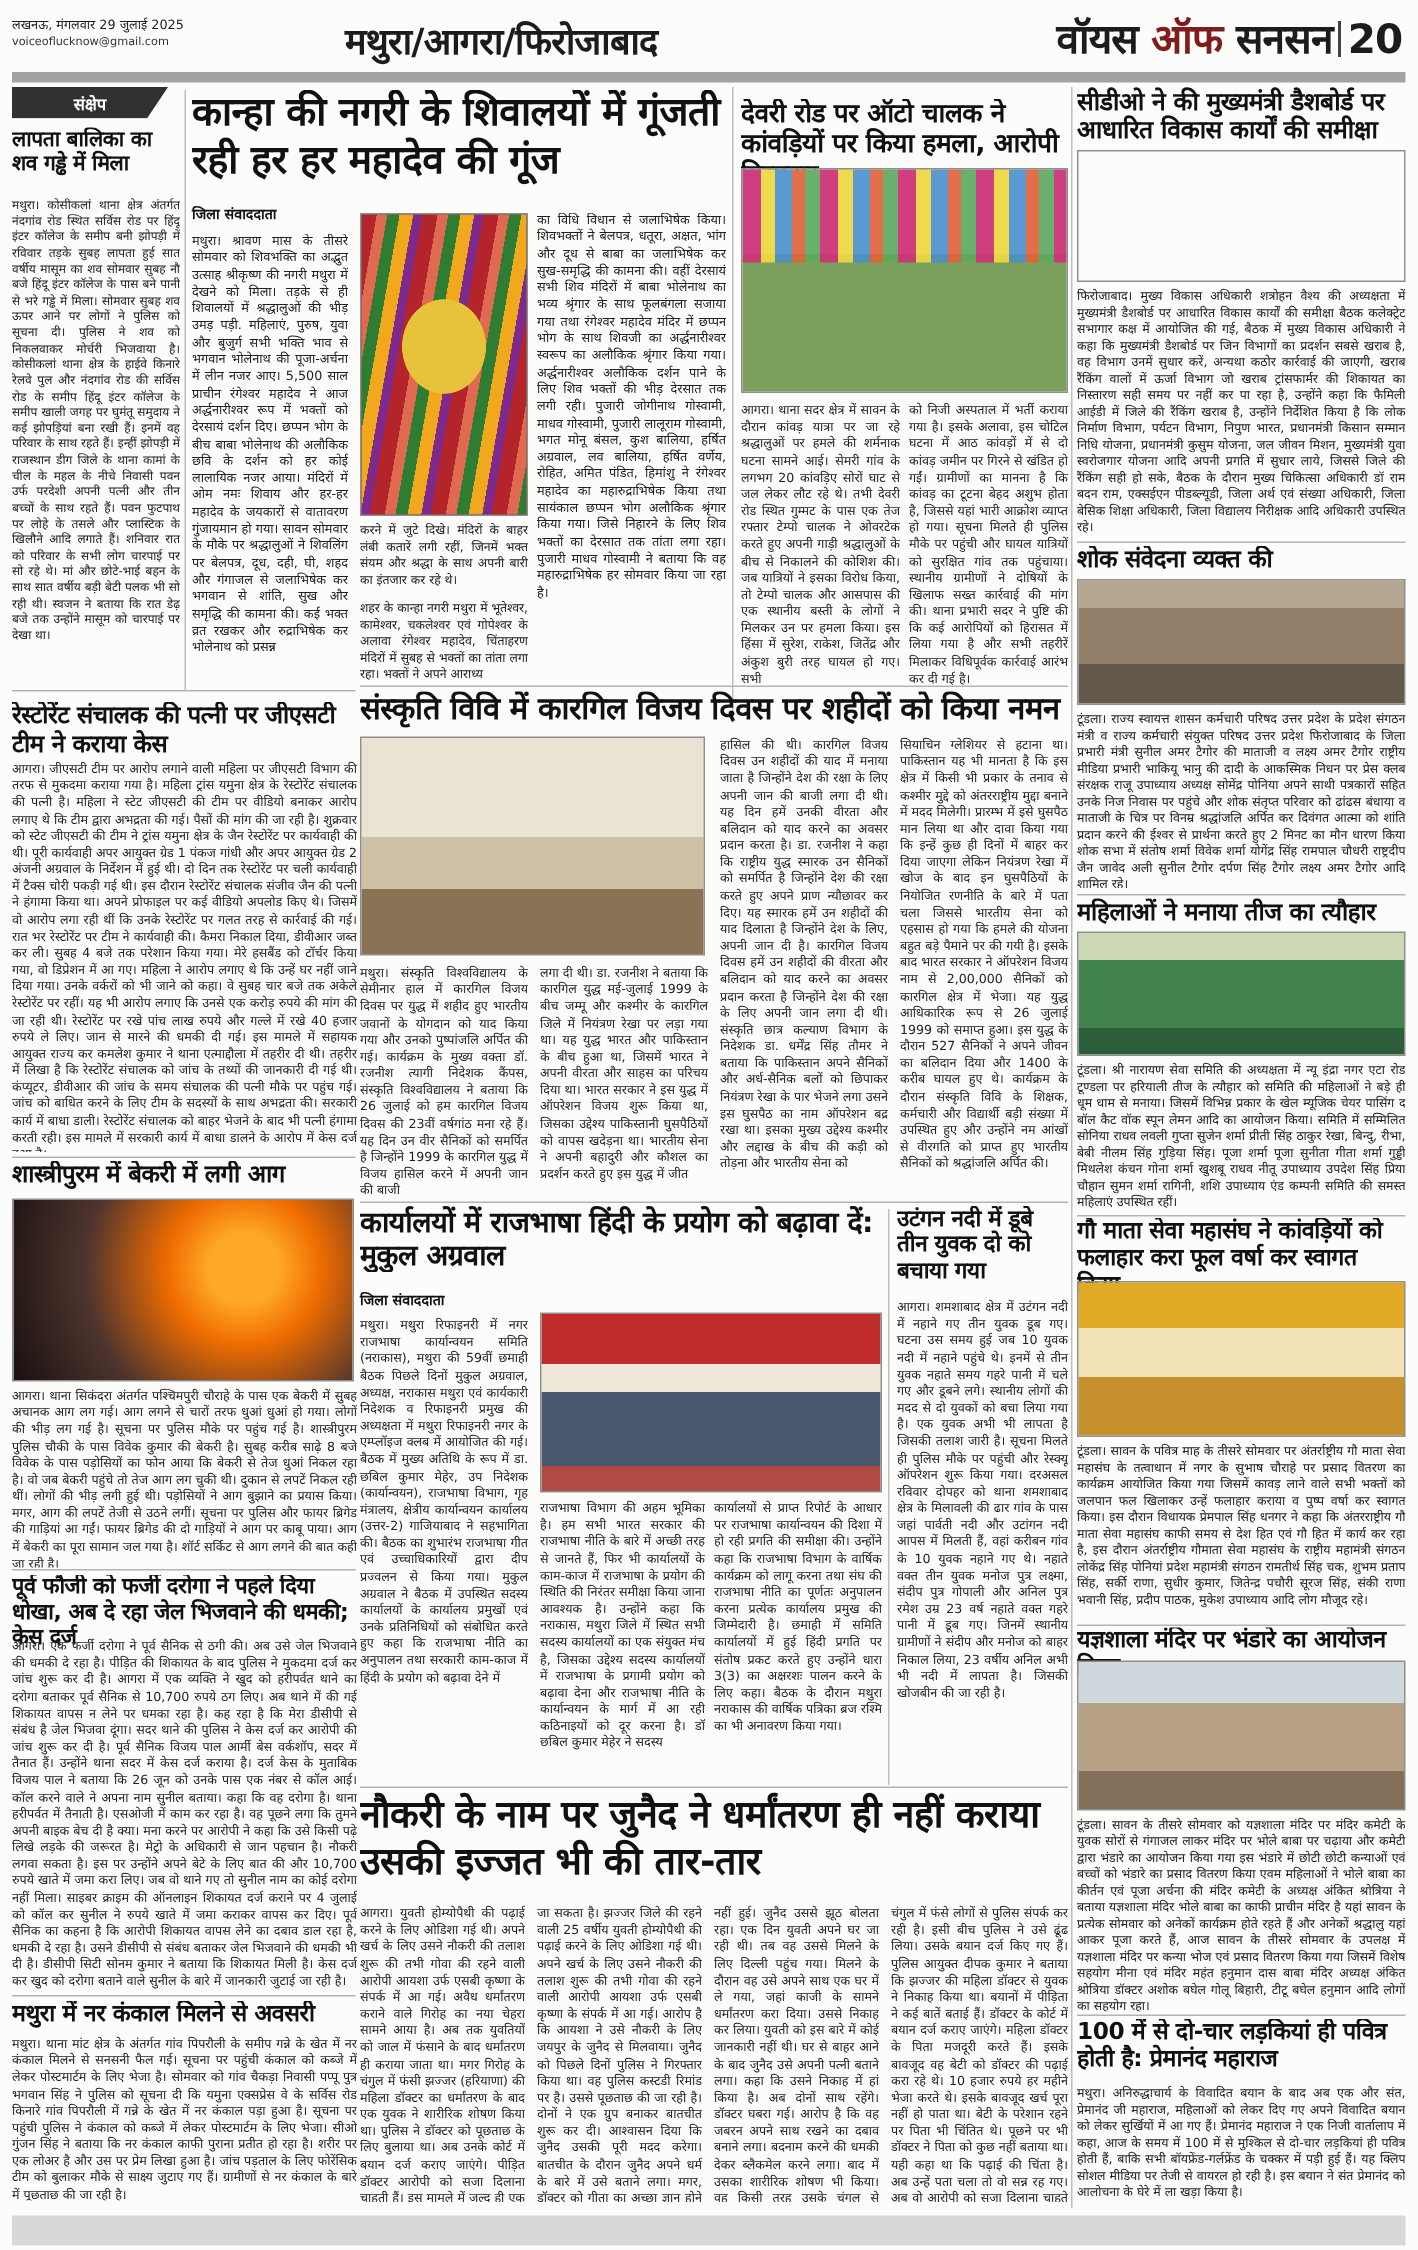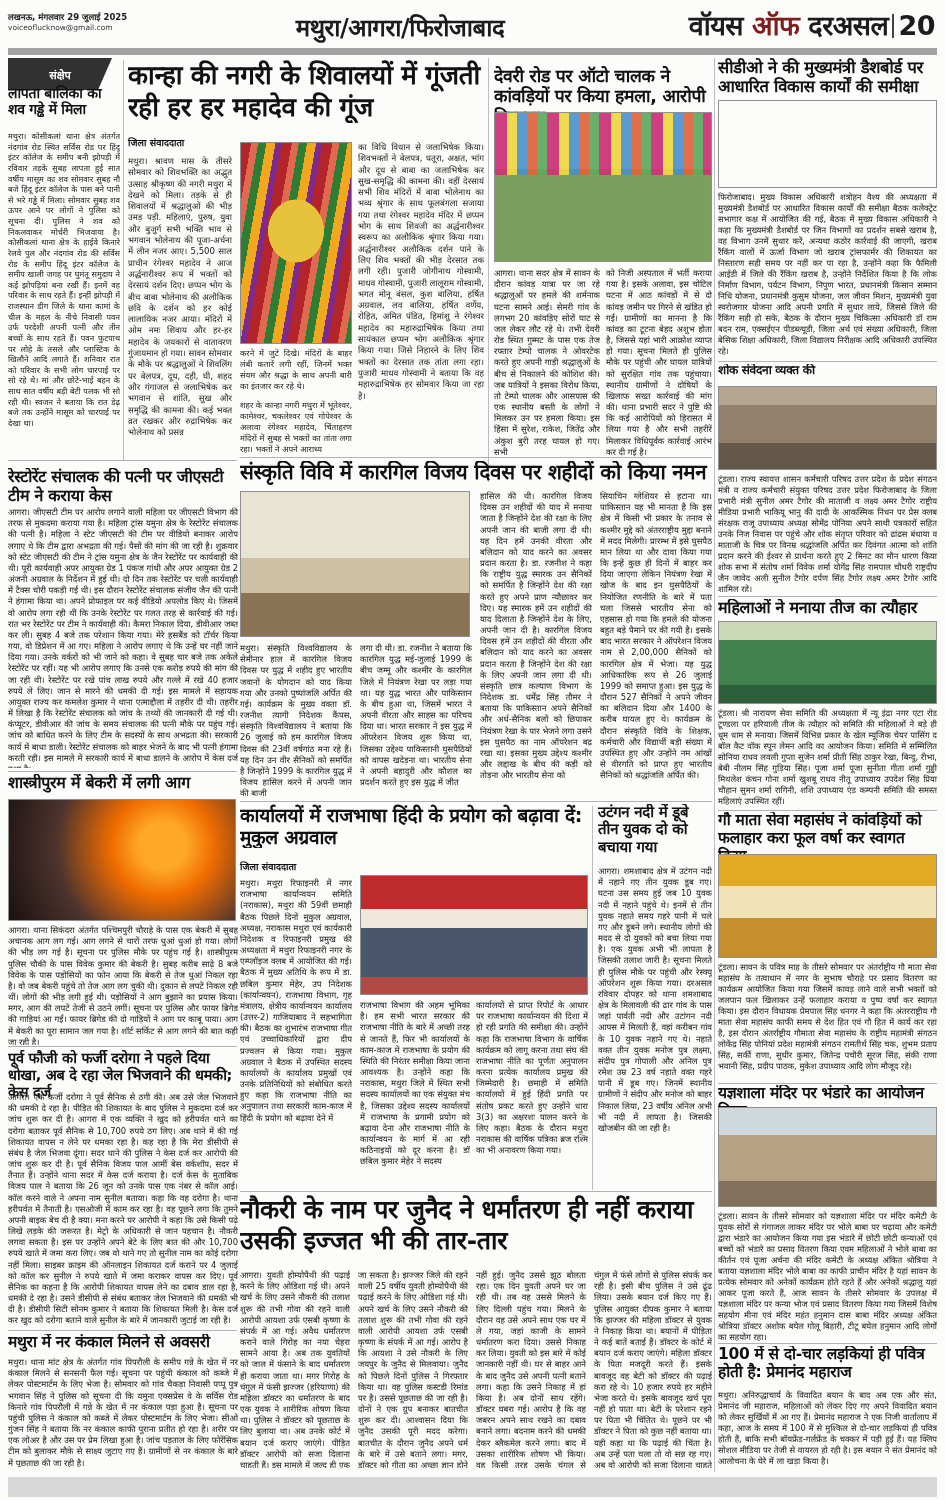--- a/index.html
+++ b/index.html
@@ -5,21 +5,21 @@
   *{margin:0;padding:0;box-sizing:border-box}
   html,body{width:945px;height:1500px}
   body{position:relative;background:#fcfcfa;font-family:"DejaVu Sans","Liberation Sans",sans-serif;color:#1c1c1c;overflow:hidden}
   .abs{position:absolute}
   .head{font-weight:700;color:#111;line-height:1.16;letter-spacing:-.3px;overflow:hidden}
   .btxt{text-align:justify;color:#212121;line-height:1.33;overflow:hidden}
   .byline{font-weight:700;font-size:9.5px;color:#111}
   .photo{border:1px solid #8f8f8f;overflow:hidden}
   .vrule{position:absolute;width:1px;background:#bdbdbd}
   .hrule{position:absolute;height:1px;background:#b3b3b3}
-  .mast-date{font-size:8.5px;font-weight:700;line-height:1.35}
+  .mast-date{font-size:8.5px;font-weight:400;line-height:1.35}
   .mast-mail{font-size:7.5px;color:#333}
   .mast-title{font-size:24px;font-weight:800;letter-spacing:-.5px}
   .brand{font-size:27px;font-weight:800;letter-spacing:-.5px;white-space:nowrap}
   .brand .gray{color:#7f1d1d}
   .brand .pagebar{display:inline-block;width:2px;height:24px;background:#444;margin:0 4px;vertical-align:-3px}
   .mastbar{position:absolute;left:8px;top:48px;width:929px;height:7px;background:#a3a3a3}
   .footbar{position:absolute;left:8px;top:1477px;width:929px;height:20px;background:#d8d8d8}
   .tag{background:#313131;color:#fff;font-weight:700;font-size:11px;display:flex;align-items:center;justify-content:center;clip-path:polygon(0 0,100% 0,calc(100% - 14px) 100%,0 100%)}
   
   .ph-deity{background:radial-gradient(ellipse 42% 26% at 50% 44%,#e7c33c 0 60%,rgba(0,0,0,0) 61%),repeating-linear-gradient(100deg,#b3252b 0 10px,#e06a4f 10px 17px,#2e7d32 17px 25px,#f2a81d 25px 34px,#7d2a8c 34px 40px);background-color:#7d1f22}
@@ -33,29 +33,29 @@
   .ph-podium{background:linear-gradient(180deg,#e9e3d4 0 46%,#cdc0a4 46% 70%,#8a7254 70% 100%)}
   .ph-raj{background:linear-gradient(180deg,#bf2b2b 0 28%,#efe8da 28% 44%,#49566b 44% 86%,#b14a45 86% 100%)}
 </style>
 </head>
 <body>
 
 <div class="abs" style="left:8px;top:12px;width:200px">
   <div class="mast-date">लखनऊ, मंगलवार 29 जुलाई 2025</div>
   <div class="mast-mail">voiceoflucknow@gmail.com</div>
 </div>
-<div class="abs mast-title" style="left:230px;top:10px;width:340px;text-align:center">मथुरा/आगरा/फिरोजाबाद</div>
+<div class="abs mast-title" style="left:230px;top:10px;width:340px;">मथुरा/आगरा/फिरोजाबाद</div>
 <div class="abs brand" style="right:10px;top:6px">
   <span>वॉयस</span>
   <span class="gray">ऑफ</span>
-  <span>दरअसल</span><span class="pagebar"></span><span>20</span>
+  <span>सनसन</span><span class="pagebar"></span><span>20</span>
 </div>
 <div class="mastbar"></div>
 
-<div class="abs tag" style="left:8px;top:58px;width:104px;height:32px">संक्षेप</div>
+<div class="abs tag" style="left:8px;top:58px;width:104px;height:21px">संक्षेप</div>
 
 <div class="abs head" style="left:8px;top:85px;width:112px;font-size:14px">लापता बालिका का शव गड्ढे में मिला</div>
 <div class="abs btxt" style="left:8px;top:132px;width:112px;height:328px;font-size:8px">मथुरा। कोसीकलां थाना क्षेत्र अंतर्गत नंदगांव रोड स्थित सर्विस रोड पर हिंदू इंटर कॉलेज के समीप बनी झोपड़ी में रविवार तड़के सुबह लापता हुई सात वर्षीय मासूम का शव सोमवार सुबह नौ बजे हिंदू इंटर कॉलेज के पास बने पानी से भरे गड्ढे में मिला। सोमवार सुबह शव ऊपर आने पर लोगों ने पुलिस को सूचना दी। पुलिस ने शव को निकलवाकर मोर्चरी भिजवाया है। कोसीकलां थाना क्षेत्र के हाईवे किनारे रेलवे पुल और नंदगांव रोड की सर्विस रोड के समीप हिंदू इंटर कॉलेज के समीप खाली जगह पर घुमंतू समुदाय ने कई झोपड़ियां बना रखी हैं। इनमें वह परिवार के साथ रहते हैं। इन्हीं झोपड़ी में राजस्थान डीग जिले के थाना कामां के चील के महल के नीचे निवासी पवन उर्फ परदेशी अपनी पत्नी और तीन बच्चों के साथ रहते हैं। पवन फुटपाथ पर लोहे के तसले और प्लास्टिक के खिलौने आदि लगाते हैं। शनिवार रात को परिवार के सभी लोग चारपाई पर सो रहे थे। मां और छोटे-भाई बहन के साथ सात वर्षीय बड़ी बेटी पलक भी सो रही थी। स्वजन ने बताया कि रात डेढ़ बजे तक उन्होंने मासूम को चारपाई पर देखा था।</div>
 <div class="vrule" style="left:123px;top:60px;height:400px"></div>
 
 <div class="hrule" style="left:8px;top:460px;width:229px"></div>
 <div class="abs head" style="left:8px;top:468px;width:230px;font-size:16px">रेस्टोरेंट संचालक की पत्नी पर जीएसटी टीम ने कराया केस</div>
 <div class="abs btxt" style="left:8px;top:507px;width:230px;height:261px;font-size:8.4px">आगरा। जीएसटी टीम पर आरोप लगाने वाली महिला पर जीएसटी विभाग की तरफ से मुकदमा कराया गया है। महिला ट्रांस यमुना क्षेत्र के रेस्टोरेंट संचालक की पत्नी है। महिला ने स्टेट जीएसटी की टीम पर वीडियो बनाकर आरोप लगाए थे कि टीम द्वारा अभद्रता की गई। पैसों की मांग की जा रही है। शुक्रवार को स्टेट जीएसटी की टीम ने ट्रांस यमुना क्षेत्र के जैन रेस्टोरेंट पर कार्यवाही की थी। पूरी कार्यवाही अपर आयुक्त ग्रेड 1 पंकज गांधी और अपर आयुक्त ग्रेड 2 अंजनी अग्रवाल के निर्देशन में हुई थी। दो दिन तक रेस्टोरेंट पर चली कार्यवाही में टैक्स चोरी पकड़ी गई थी। इस दौरान रेस्टोरेंट संचालक संजीव जैन की पत्नी ने हंगामा किया था। अपने प्रोफाइल पर कई वीडियो अपलोड किए थे। जिसमें वो आरोप लगा रही थीं कि उनके रेस्टोरेंट पर गलत तरह से कार्रवाई की गई। रात भर रेस्टोरेंट पर टीम ने कार्यवाही की। कैमरा निकाल दिया, डीवीआर जब्त कर ली। सुबह 4 बजे तक परेशान किया गया। मेरे हसबैंड को टॉर्चर किया गया, वो डिप्रेशन में आ गए। महिला ने आरोप लगाए थे कि उन्हें घर नहीं जाने दिया गया। उनके वर्करों को भी जाने को कहा। वे सुबह चार बजे तक अकेले रेस्टोरेंट पर रहीं। यह भी आरोप लगाए कि उनसे एक करोड़ रुपये की मांग की जा रही थी। रेस्टोरेंट पर रखे पांच लाख रुपये और गल्ले में रखे 40 हजार रुपये ले लिए। जान से मारने की धमकी दी गई। इस मामले में सहायक आयुक्त राज्य कर कमलेश कुमार ने थाना एत्माद्दौला में तहरीर दी थी। तहरीर में लिखा है कि रेस्टोरेंट संचालक को जांच के तथ्यों की जानकारी दी गई थी। कंप्यूटर, डीवीआर की जांच के समय संचालक की पत्नी मौके पर पहुंच गई। जांच को बाधित करने के लिए टीम के सदस्यों के साथ अभद्रता की। सरकारी कार्य में बाधा डाली। रेस्टोरेंट संचालक को बाहर भेजने के बाद भी पत्नी हंगामा करती रही। इस मामले में सरकारी कार्य में बाधा डालने के आरोप में केस दर्ज हुआ है।</div>
 
 <div class="hrule" style="left:8px;top:771px;width:229px"></div>
@@ -111,21 +111,21 @@
 <div class="abs btxt" style="left:476px;top:1270px;width:110px;height:198px;font-size:8.4px">नहीं हुई। जुनैद उससे झूठ बोलता रहा। एक दिन युवती अपने घर जा रही थी। तब वह उससे मिलने के लिए दिल्ली पहुंच गया। मिलने के दौरान वह उसे अपने साथ एक घर में ले गया, जहां काजी के सामने धर्मांतरण करा दिया। उससे निकाह कर लिया। युवती को इस बारे में कोई जानकारी नहीं थी। घर से बाहर आने के बाद जुनैद उसे अपनी पत्नी बताने लगा। कहा कि उसने निकाह में हां किया है। अब दोनों साथ रहेंगे। डॉक्टर घबरा गई। आरोप है कि वह जबरन अपने साथ रखने का दबाव बनाने लगा। बदनाम करने की धमकी देकर ब्लैकमेल करने लगा। बाद में उसका शारीरिक शोषण भी किया। वह किसी तरह उसके चंगुल से निकलना चाहती थी। आगरा में धर्मांतरण गिरोह के</div>
 <div class="abs btxt" style="left:594px;top:1270px;width:118px;height:198px;font-size:8.4px">चंगुल में फंसे लोगों से पुलिस संपर्क कर रही है। इसी बीच पुलिस ने उसे ढूंढ लिया। उसके बयान दर्ज किए गए हैं। पुलिस आयुक्त दीपक कुमार ने बताया कि झज्जर की महिला डॉक्टर से युवक ने निकाह किया था। बयानों में पीड़िता ने कई बातें बताई हैं। डॉक्टर के कोर्ट में बयान दर्ज कराए जाएंगे। महिला डॉक्टर के पिता मजदूरी करते हैं। इसके बावजूद वह बेटी को डॉक्टर की पढ़ाई करा रहे थे। 10 हजार रुपये हर महीने भेजा करते थे। इसके बावजूद खर्च पूरा नहीं हो पाता था। बेटी के परेशान रहने पर पिता भी चिंतित थे। पूछने पर भी डॉक्टर ने पिता को कुछ नहीं बताया था। यही कहा था कि पढ़ाई की चिंता है। अब उन्हें पता चला तो वो सन्न रह गए। अब वो आरोपी को सजा दिलाना चाहते हैं।</div>
 
 <div class="vrule" style="left:714px;top:58px;height:1414px"></div>
 
 <div class="abs head" style="left:718px;top:58px;width:219px;font-size:16.5px">सीडीओ ने की मुख्यमंत्री डैशबोर्ड पर आधारित विकास कार्यों की समीक्षा</div>
 <div class="abs photo ph-meeting" style="left:718px;top:100px;width:219px;height:88px"></div>
 <div class="abs btxt" style="left:718px;top:192px;width:219px;height:166px;font-size:8.3px">फिरोजाबाद। मुख्य विकास अधिकारी शत्रोहन वैश्य की अध्यक्षता में मुख्यमंत्री डैशबोर्ड पर आधारित विकास कार्यों की समीक्षा बैठक कलेक्ट्रेट सभागार कक्ष में आयोजित की गई, बैठक में मुख्य विकास अधिकारी ने कहा कि मुख्यमंत्री डैशबोर्ड पर जिन विभागों का प्रदर्शन सबसे खराब है, वह विभाग उनमें सुधार करें, अन्यथा कठोर कार्रवाई की जाएगी, खराब रैंकिंग वालों में ऊर्जा विभाग जो खराब ट्रांसफार्मर की शिकायत का निस्तारण सही समय पर नहीं कर पा रहा है, उन्होंने कहा कि फैमिली आईडी में जिले की रैंकिंग खराब है, उन्होंने निर्देशित किया है कि लोक निर्माण विभाग, पर्यटन विभाग, निपुण भारत, प्रधानमंत्री किसान सम्मान निधि योजना, प्रधानमंत्री कुसुम योजना, जल जीवन मिशन, मुख्यमंत्री युवा स्वरोजगार योजना आदि अपनी प्रगति में सुधार लाये, जिससे जिले की रैंकिंग सही हो सके, बैठक के दौरान मुख्य चिकित्सा अधिकारी डॉ राम बदन राम, एक्सईएन पीडब्ल्यूडी, जिला अर्थ एवं संख्या अधिकारी, जिला बेसिक शिक्षा अधिकारी, जिला विद्यालय निरीक्षक आदि अधिकारी उपस्थित रहे।</div>
 
 <div class="hrule" style="left:718px;top:361px;width:219px"></div>
-<div class="abs head" style="left:718px;top:364px;width:219px;font-size:12px">शोक संवेदना व्यक्त की</div>
+<div class="abs head" style="left:718px;top:364px;width:219px;font-size:16px">शोक संवेदना व्यक्त की</div>
 <div class="abs photo ph-shok" style="left:718px;top:386px;width:219px;height:84px"></div>
 <div class="abs btxt" style="left:718px;top:474px;width:219px;height:118px;font-size:8.3px">टूंडला। राज्य स्वायत्त शासन कर्मचारी परिषद उत्तर प्रदेश के प्रदेश संगठन मंत्री व राज्य कर्मचारी संयुक्त परिषद उत्तर प्रदेश फिरोजाबाद के जिला प्रभारी मंत्री सुनील अमर टैगोर की माताजी व लक्ष्य अमर टैगोर राष्ट्रीय मीडिया प्रभारी भाकियू भानु की दादी के आकस्मिक निधन पर प्रेस क्लब संरक्षक राजू उपाध्याय अध्यक्ष सोमेंद्र पोनिया अपने साथी पत्रकारों सहित उनके निज निवास पर पहुंचे और शोक संतृप्त परिवार को ढांढस बंधाया व माताजी के चित्र पर विनम्र श्रद्धांजलि अर्पित कर दिवंगत आत्मा को शांति प्रदान करने की ईश्वर से प्रार्थना करते हुए 2 मिनट का मौन धारण किया शोक सभा में संतोष शर्मा विवेक शर्मा योगेंद्र सिंह रामपाल चौधरी राष्ट्रदीप जैन जावेद अली सुनील टैगोर दर्पण सिंह टैगोर लक्ष्य अमर टैगोर आदि शामिल रहे।</div>
 
 <div class="hrule" style="left:718px;top:596px;width:219px"></div>
 <div class="abs head" style="left:718px;top:599px;width:219px;font-size:16px">महिलाओं ने मनाया तीज का त्यौहार</div>
 <div class="abs photo ph-teej" style="left:718px;top:621px;width:219px;height:83px"></div>
 <div class="abs btxt" style="left:718px;top:708px;width:219px;height:99px;font-size:8.3px">टूंडला। श्री नारायण सेवा समिति की अध्यक्षता में न्यू इंद्रा नगर एटा रोड टूण्डला पर हरियाली तीज के त्यौहार को समिति की महिलाओं ने बड़े ही धूम धाम से मनाया। जिसमें विभिन्न प्रकार के खेल म्यूजिक चेयर पासिंग द बॉल कैट वॉक स्पून लेमन आदि का आयोजन किया। समिति में सम्मिलित सोनिया राधव लवली गुप्ता सुजेन शर्मा प्रीती सिंह ठाकुर रेखा, बिन्दु, रीभा, बेबी नीलम सिंह गुड़िया सिंह। पूजा शर्मा पूजा सुनीता गीता शर्मा गुड्डी मिथलेश कंचन गोना शर्मा खुशबू राधव नीतू उपाध्याय उपदेश सिंह प्रिया चौहान सुमन शर्मा रागिनी, शशि उपाध्याय एंड कम्पनी समिति की समस्त महिलाएं उपस्थित रहीं।</div>
 
 <div class="hrule" style="left:718px;top:810px;width:219px"></div>
 <div class="abs head" style="left:718px;top:812px;width:219px;font-size:15.5px">गौ माता सेवा महासंघ ने कांवड़ियों को फलाहार करा फूल वर्षा कर स्वागत किया</div>

